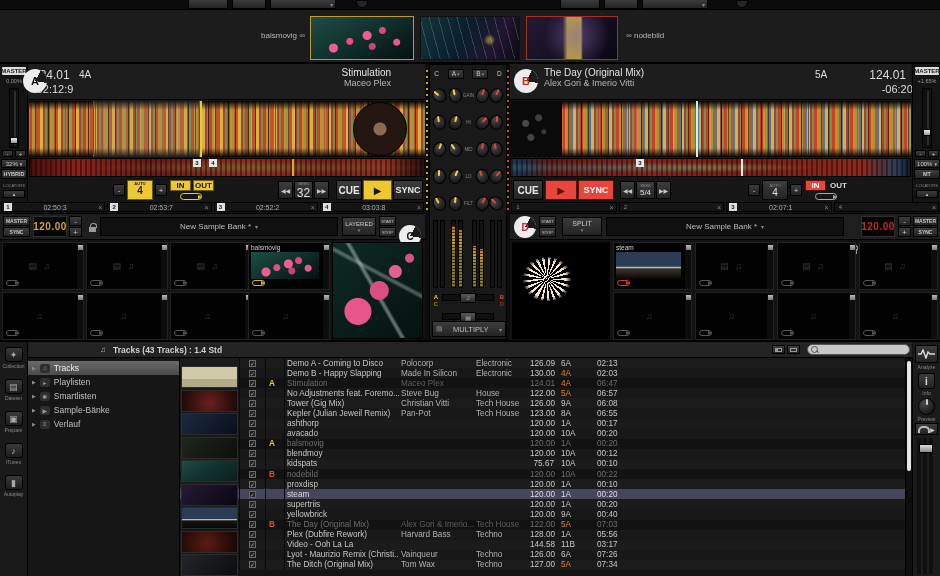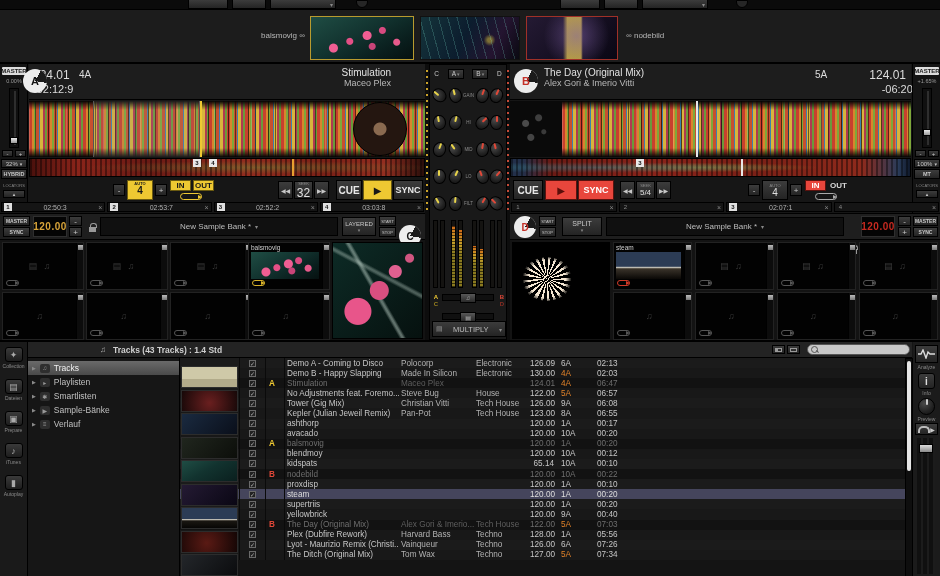--- a/index.html
+++ b/index.html
@@ -888,21 +888,21 @@
         </div>
         <div class="trow">
           <span class="c c-bil"></span>
           <span class="c c-chk">
             <span class="ckb">✓</span>
           </span>
           <span class="c c-dk dB"></span>
           <span class="c c-tit">kidspats</span>
           <span class="c c-art"></span>
           <span class="c c-gen"></span>
-          <span class="c c-bpm">65.14</span>
+          <span class="c c-bpm">75.67</span>
           <span class="c c-key">10A</span>
           <span class="c c-dur">00:10</span>
         </div>
         <div class="trow loaded">
           <span class="c c-bil"></span>
           <span class="c c-chk">
             <span class="ckb">✓</span>
           </span>
           <span class="c c-dk dB">B</span>
           <span class="c c-tit">nodebild</span>
@@ -982,20 +982,33 @@
           <span class="c c-chk">
             <span class="ckb">✓</span>
           </span>
           <span class="c c-dk dB"></span>
           <span class="c c-tit">Plex (Dubfire Rework)</span>
           <span class="c c-art">Harvard Bass</span>
           <span class="c c-gen">Techno</span>
           <span class="c c-bpm">128.00</span>
           <span class="c c-key">1A</span>
           <span class="c c-dur">05:56</span>
+        </div>
+        <div class="trow">
+          <span class="c c-bil"></span>
+          <span class="c c-chk">
+            <span class="ckb">✓</span>
+          </span>
+          <span class="c c-dk dB"></span>
+          <span class="c c-tit">Video - Ooh La La</span>
+          <span class="c c-art"></span>
+          <span class="c c-gen"></span>
+          <span class="c c-bpm">144.58</span>
+          <span class="c c-key">11B</span>
+          <span class="c c-dur">03:17</span>
         </div>
         <div class="trow">
           <span class="c c-bil"></span>
           <span class="c c-chk">
             <span class="ckb">✓</span>
           </span>
           <span class="c c-dk dB"></span>
           <span class="c c-tit">Lyot - Maurizio Remix (Christi...</span>
           <span class="c c-art">Vainqueur</span>
           <span class="c c-gen">Techno</span>

